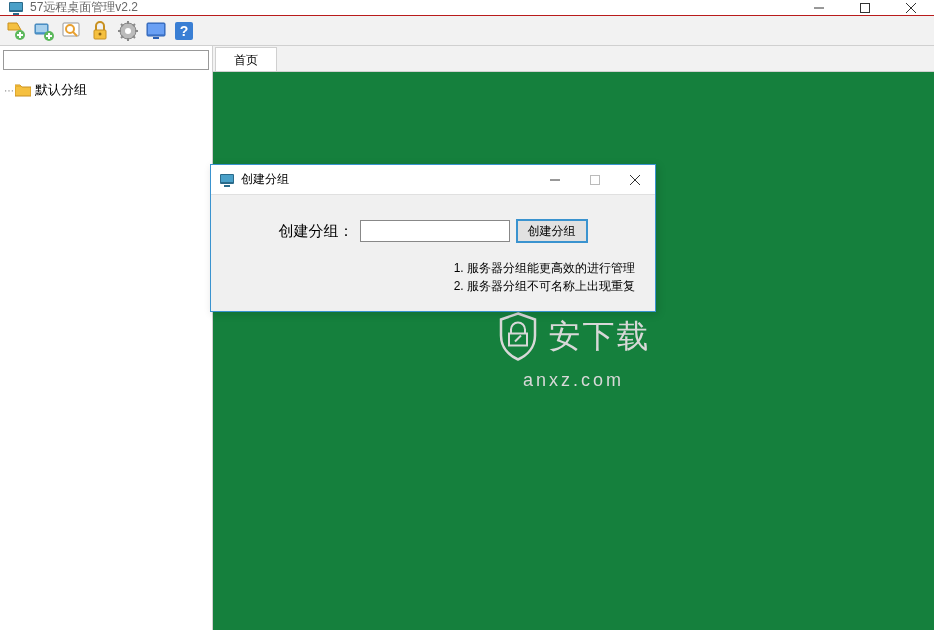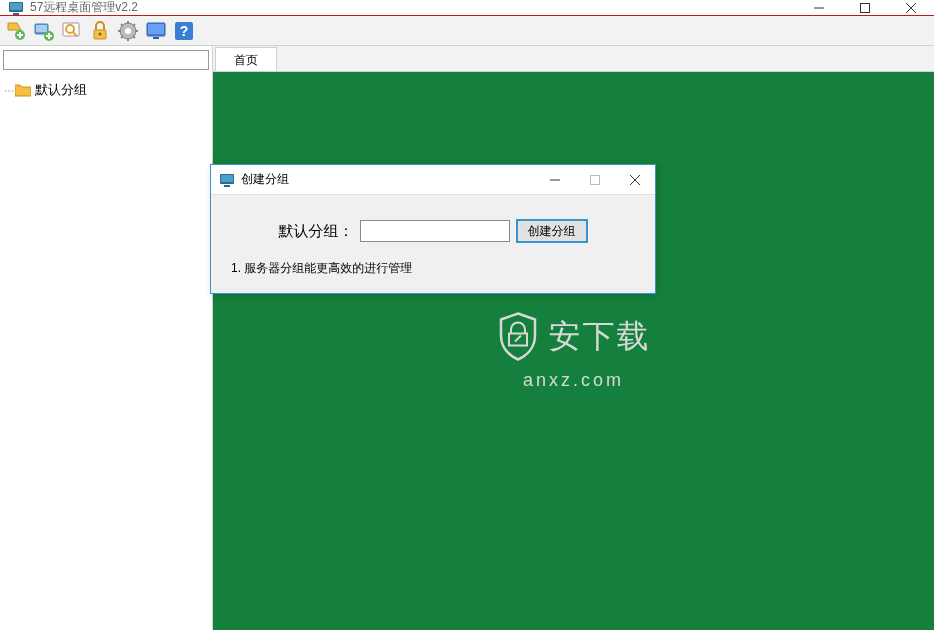--- a/index.html
+++ b/index.html
@@ -39,21 +39,21 @@
 .dialog .dlg-title .dlg-icon { width: 16px; height: 16px; margin-right: 6px; }
 .dialog .dlg-title .dlg-text { flex: 1; font-size: 12px; }
 .dialog .dlg-title .dlg-controls { display: flex; }
 .dialog .dlg-title .dlg-btn { width: 40px; height: 28px; display: flex; align-items: center; justify-content: center; color: #333; }
 .dialog .dlg-title .dlg-btn.disabled { color: #bbb; }
 .dialog .dlg-body { padding: 24px 20px 16px 20px; }
 .dialog .form-row { display: flex; align-items: center; justify-content: center; gap: 6px; }
 .dialog .form-label { font-size: 15px; font-weight: 500; }
 .dialog .form-input { width: 150px; height: 22px; border: 1px solid #888; background: #fff; padding: 0 4px; font-size: 12px; }
 .dialog .form-btn { height: 24px; padding: 0 10px; border: 2px solid #3a93cf; background: #e1e1e1; font-size: 12px; cursor: pointer; font-family: inherit; }
-.dialog .hints { margin-top: 16px; text-align: left; font-size: 12px; line-height: 1.5; }
+.dialog .hints { margin-top: 16px; text-align: right; font-size: 12px; line-height: 1.5; }
 </style>
 </head>
 <body>
 
 <div class="titlebar">
   <span class="app-icon">
     <svg width="16" height="16" viewBox="0 0 16 16">
         <rect x="1" y="2" width="14" height="10" fill="#2a6a8a" rx="1"></rect>
         <rect x="2" y="3" width="12" height="7" fill="#4aa0c8"></rect>
         <rect x="5" y="13" width="6" height="2" fill="#2a6a8a"></rect>
@@ -206,21 +206,22 @@
       <div class="dlg-btn">
           <svg width="10" height="10">
             <line x1="0" y1="0" x2="10" y2="10" stroke="#333" stroke-width="1"></line>
             <line x1="10" y1="0" x2="0" y2="10" stroke="#333" stroke-width="1"></line>
           </svg>
         </div>
     </div>
   </div>
   <div class="dlg-body">
     <div class="form-row">
-      <span class="form-label">默认分组：</span>
+      <span class="form-label">创建分组：</span>
       <input class="form-input" type="text" value="" style="">
       <button class="form-btn">创建分组</button>
     </div>
     <div class="hints">
       <div>1. 服务器分组能更高效的进行管理</div>
+      <div>2. 服务器分组不可名称上出现重复</div>
     </div>
   </div>
 </div>
 
 </body></html>

